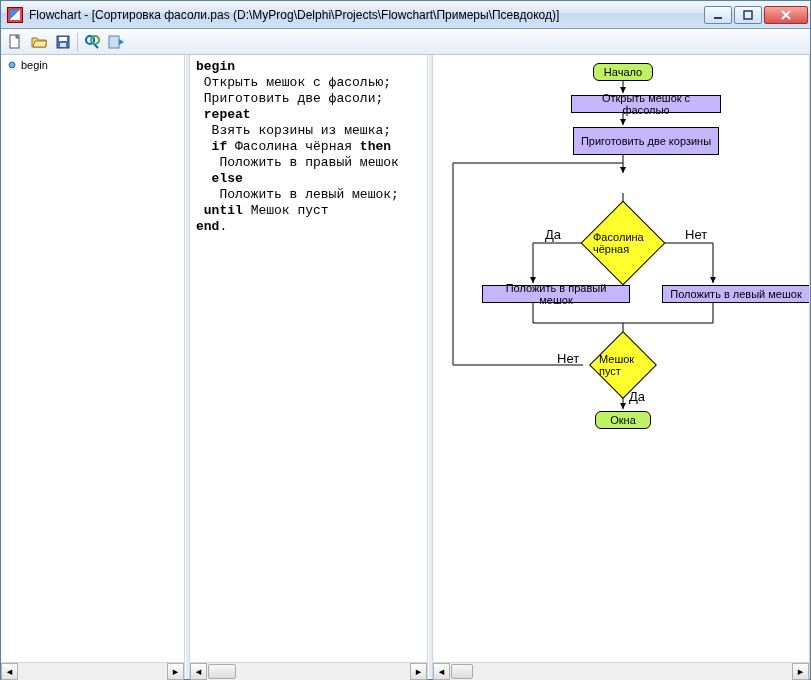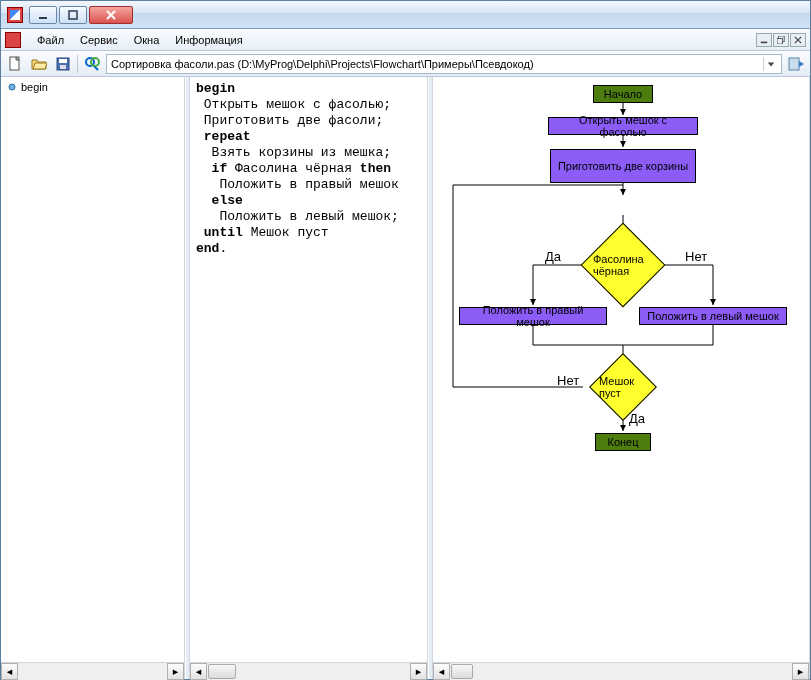--- a/index.html
+++ b/index.html
@@ -33,82 +33,57 @@
   .hscroll .track { flex:1; height: 17px; background: #efefef; position: relative; }
   .hscroll .thumb { position:absolute; left:0; top:0; height:15px; width:28px; margin:1px; background:linear-gradient(#f8f8f8,#dcdcdc); border:1px solid #aaa; border-radius:2px; }
   .splitter { width: 5px; background: #e6ecf4; cursor: col-resize; border-right:1px solid #cdd6e1; border-left:1px solid #fff;}
   .tree-body { padding: 4px 6px; }
   .tree-item { display:flex; align-items:center; gap:4px; }
   .tree-item .dot { width:10px;height:10px; }
   .code-body { padding: 4px 6px; font-family: "Courier New", monospace; font-size: 13px; line-height: 16px; white-space: pre; }
   .kw { color: #000; font-weight: bold; }
   .flow-body { position: relative; width: 100%; height: 100%; }
   .node { position:absolute; border:1px solid #000; font-size:11px; display:flex; align-items:center; justify-content:center; text-align:center; padding:2px 6px; }
-  .term { background:#4d7c0f; border-radius: 0; }
-  .proc { background:#8b5cf6; }
+  .term { background:#bef264; border-radius: 6px; }
+  .proc { background:#c4b5fd;margin-left:23px; }
   .diamond { position:absolute; }
   .diamond .shape { width:100%; height:100%; background:#ffff2e; border:1px solid #000; transform: rotate(45deg); }
   .diamond .lbl { position:absolute; inset:0; display:flex; align-items:center; justify-content:center; font-size:11px; }
   .edge-lbl { position:absolute; font-size:13px; background:transparent; }
   svg.edges { position:absolute; inset:0; width:100%; height:100%; }
   svg.edges line, svg.edges polyline { stroke:#000; stroke-width:1; fill:none; }
   .arrowhead { fill:#000; }
 </style>
 </head>
 <body>
 
 <div class="window">
   <div class="titlebar">
     <div class="app-icon"></div>
+    <div class="title">Flowchart - [Сортировка фасоли.pas (D:\MyProg\Delphi\Projects\Flowchart\Примеры\Псевдокод)]</div>
     <div class="winbtns">
       <div class="winbtn">
           <svg viewBox="0 0 10 10">
             <line x1="1" y1="8" x2="9" y2="8" stroke="#2a3a55" stroke-width="2"></line>
           </svg>
         </div>
       <div class="winbtn">
           <svg viewBox="0 0 10 10">
             <rect x="1" y="1" width="8" height="8" fill="none" stroke="#2a3a55" stroke-width="1.5"></rect>
           </svg>
         </div>
       <div class="winbtn close">
           <svg viewBox="0 0 10 10">
             <line x1="1" y1="1" x2="9" y2="9" stroke="#fff" stroke-width="2"></line>
             <line x1="9" y1="1" x2="1" y2="9" stroke="#fff" stroke-width="2"></line>
           </svg>
         </div>
     </div>
   </div>
 
-  <div class="menubar">
-    <div class="app-icon"></div>
-    <div class="mi">Файл</div>
-    <div class="mi">Сервис</div>
-    <div class="mi">Окна</div>
-    <div class="mi">Информация</div>
-    <div class="mdi-btns">
-      <div class="mb">
-          <svg width="8" height="8" viewBox="0 0 10 10">
-            <line x1="1" y1="8" x2="9" y2="8" stroke="#444" stroke-width="2"></line>
-          </svg>
-        </div>
-      <div class="mb">
-          <svg width="8" height="8" viewBox="0 0 10 10">
-            <rect x="2" y="0" width="7" height="7" fill="none" stroke="#444"></rect>
-            <rect x="0" y="3" width="7" height="7" fill="#e8eef6" stroke="#444"></rect>
-          </svg>
-        </div>
-      <div class="mb">
-          <svg width="8" height="8" viewBox="0 0 10 10">
-            <line x1="1" y1="1" x2="9" y2="9" stroke="#444" stroke-width="1.5"></line>
-            <line x1="9" y1="1" x2="1" y2="9" stroke="#444" stroke-width="1.5"></line>
-          </svg>
-        </div>
-    </div>
-  </div>
 
   <div class="toolbar">
     <div class="tbtn">
         <svg width="16" height="16" viewBox="0 0 16 16">
           <rect x="3" y="1" width="9" height="13" fill="#fff" stroke="#555"></rect>
           <polyline points="9,1 12,4 9,4 9,1" fill="#ddd" stroke="#555"></polyline>
         </svg>
       </div>
     <div class="tbtn">
         <svg width="16" height="16" viewBox="0 0 16 16">
@@ -124,28 +99,20 @@
         </svg>
       </div>
     <div style="width:1px;height:18px;background:#bcc8d8;"></div>
     <div class="tbtn">
         <svg width="16" height="16" viewBox="0 0 16 16">
           <circle cx="6" cy="6" r="4" fill="none" stroke="#06c" stroke-width="2"></circle>
           <line x1="9" y1="9" x2="14" y2="14" stroke="#06c" stroke-width="2"></line>
           <circle cx="11" cy="6" r="4" fill="none" stroke="#4a4" stroke-width="2"></circle>
         </svg>
       </div>
-    <div class="addr">
-      <span>Сортировка фасоли.pas (D:\MyProg\Delphi\Projects\Flowchart\Примеры\Псевдокод)</span>
-      <div class="dd">
-          <svg width="8" height="8" viewBox="0 0 10 10">
-            <polygon points="1,3 9,3 5,8" fill="#444"></polygon>
-          </svg>
-        </div>
-    </div>
     <div class="tbtn">
         <svg width="16" height="16" viewBox="0 0 16 16">
           <rect x="1" y="2" width="10" height="12" fill="#cde" stroke="#58a"></rect>
           <polygon points="11,5 16,8 11,11" fill="#3a7bd5"></polygon>
         </svg>
       </div>
   </div>
 
   <div class="client">
 
@@ -211,21 +178,21 @@
           <polyline points="150,310 20,310 20,108"></polyline>
           <line x1="190" y1="334" x2="190" y2="354" marker-end="url(#ah)"></line>
         </svg>
 
         <div class="node term" style="left:160px; top:8px; width:60px; height:18px;">
             <span>Начало</span>
           </div>
         <div class="node proc" style="left:115px; top:40px; width:150px; height:18px;">
             <span>Открыть мешок с фасолью</span>
           </div>
-        <div class="node proc" style="left:117px; top:72px; width:146px; height:34px;">
+        <div class="node proc" style="left:117px; top:72px; width:146px; height:28px;">
             <span>Приготовить две корзины</span>
           </div>
 
         <div class="diamond" style="left:160px; top:158px; width:60px; height:60px;">
           <div class="shape"></div>
             <div class="lbl">
               <span style="white-space:normal; width:90px;">Фасолина чёрная</span>
             </div>
         </div>
         <div class="edge-lbl" style="left:112px; top:172px;">Да</div>
@@ -241,21 +208,21 @@
         <div class="diamond" style="left:166px; top:286px; width:48px; height:48px;">
           <div class="shape"></div>
             <div class="lbl">
               <span style="white-space:normal; width:70px;">Мешок пуст</span>
             </div>
         </div>
         <div class="edge-lbl" style="left:124px; top:296px;">Нет</div>
         <div class="edge-lbl" style="left:196px; top:334px;">Да</div>
 
         <div class="node term" style="left:162px; top:356px; width:56px; height:18px;">
-            <span>Конец</span>
+            <span>Окна</span>
           </div>
       </div>
       <div class="hscroll">
         <div class="arrow">◂</div>
         <div class="track">
             <div class="thumb" style="width:22px;"></div>
           </div>
         <div class="arrow">▸</div>
       </div>
     </div>

